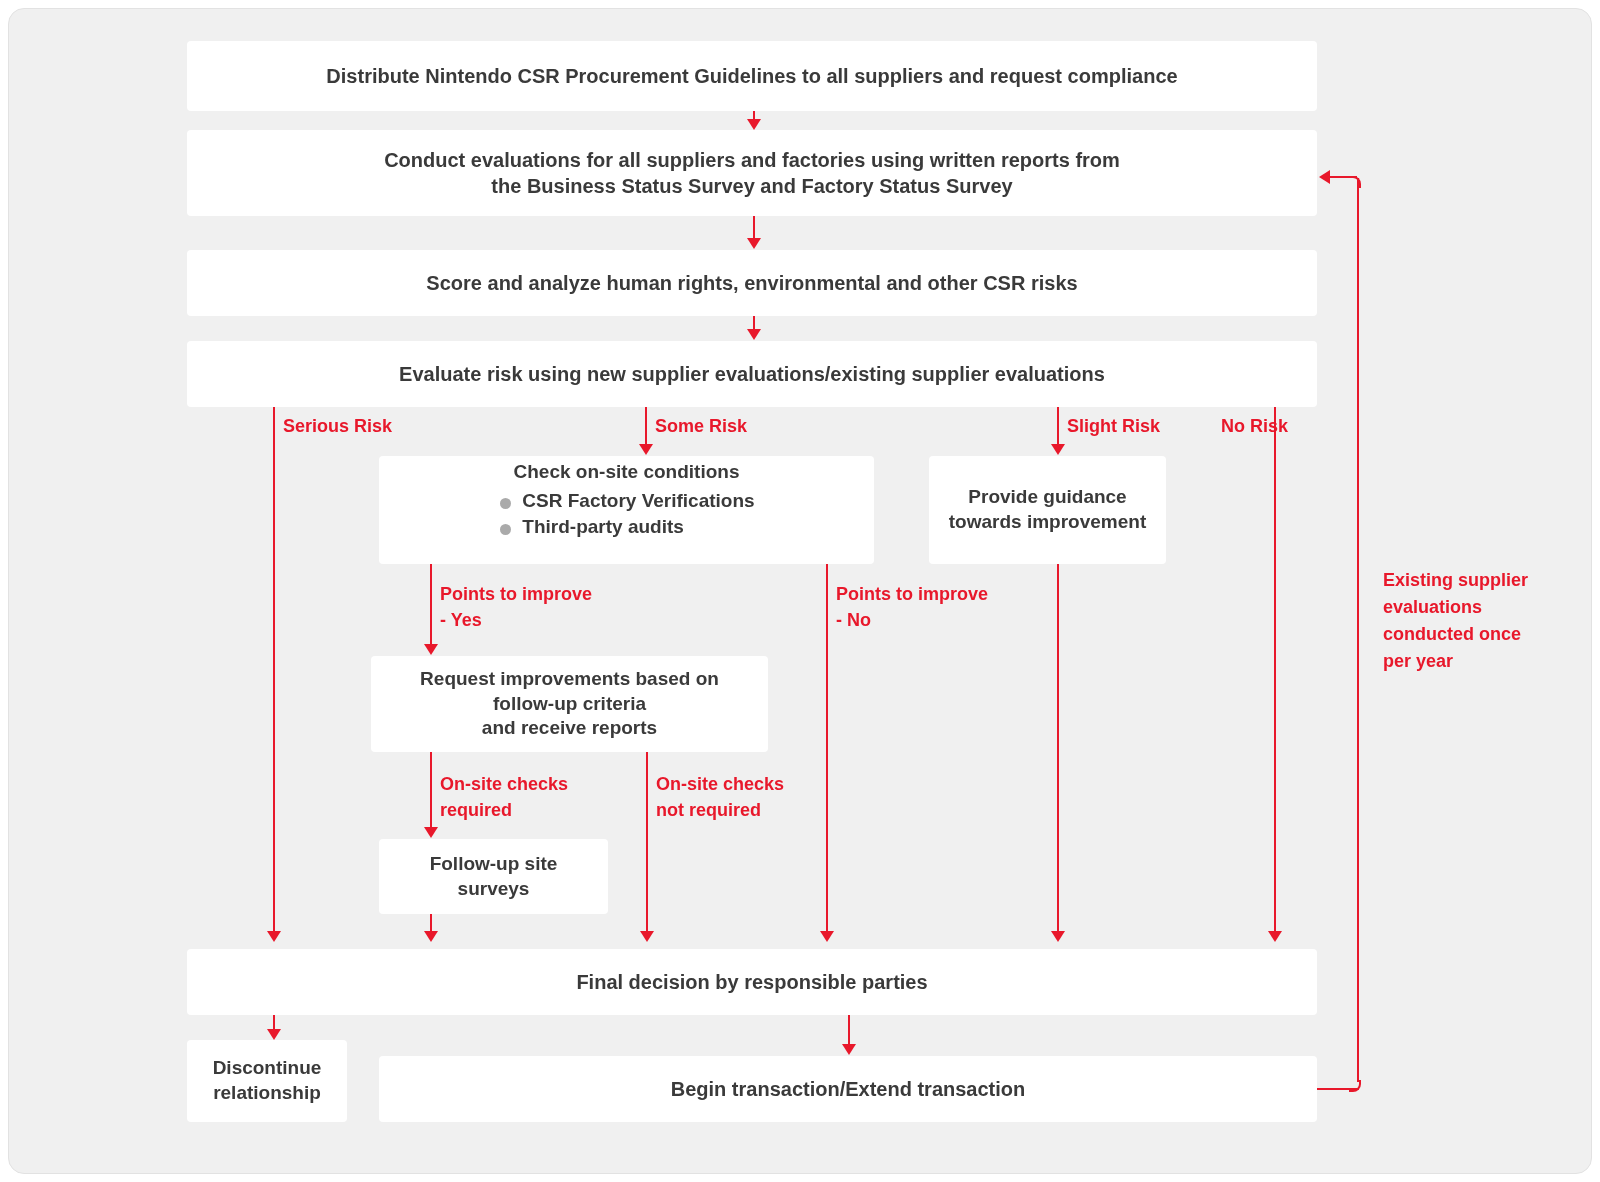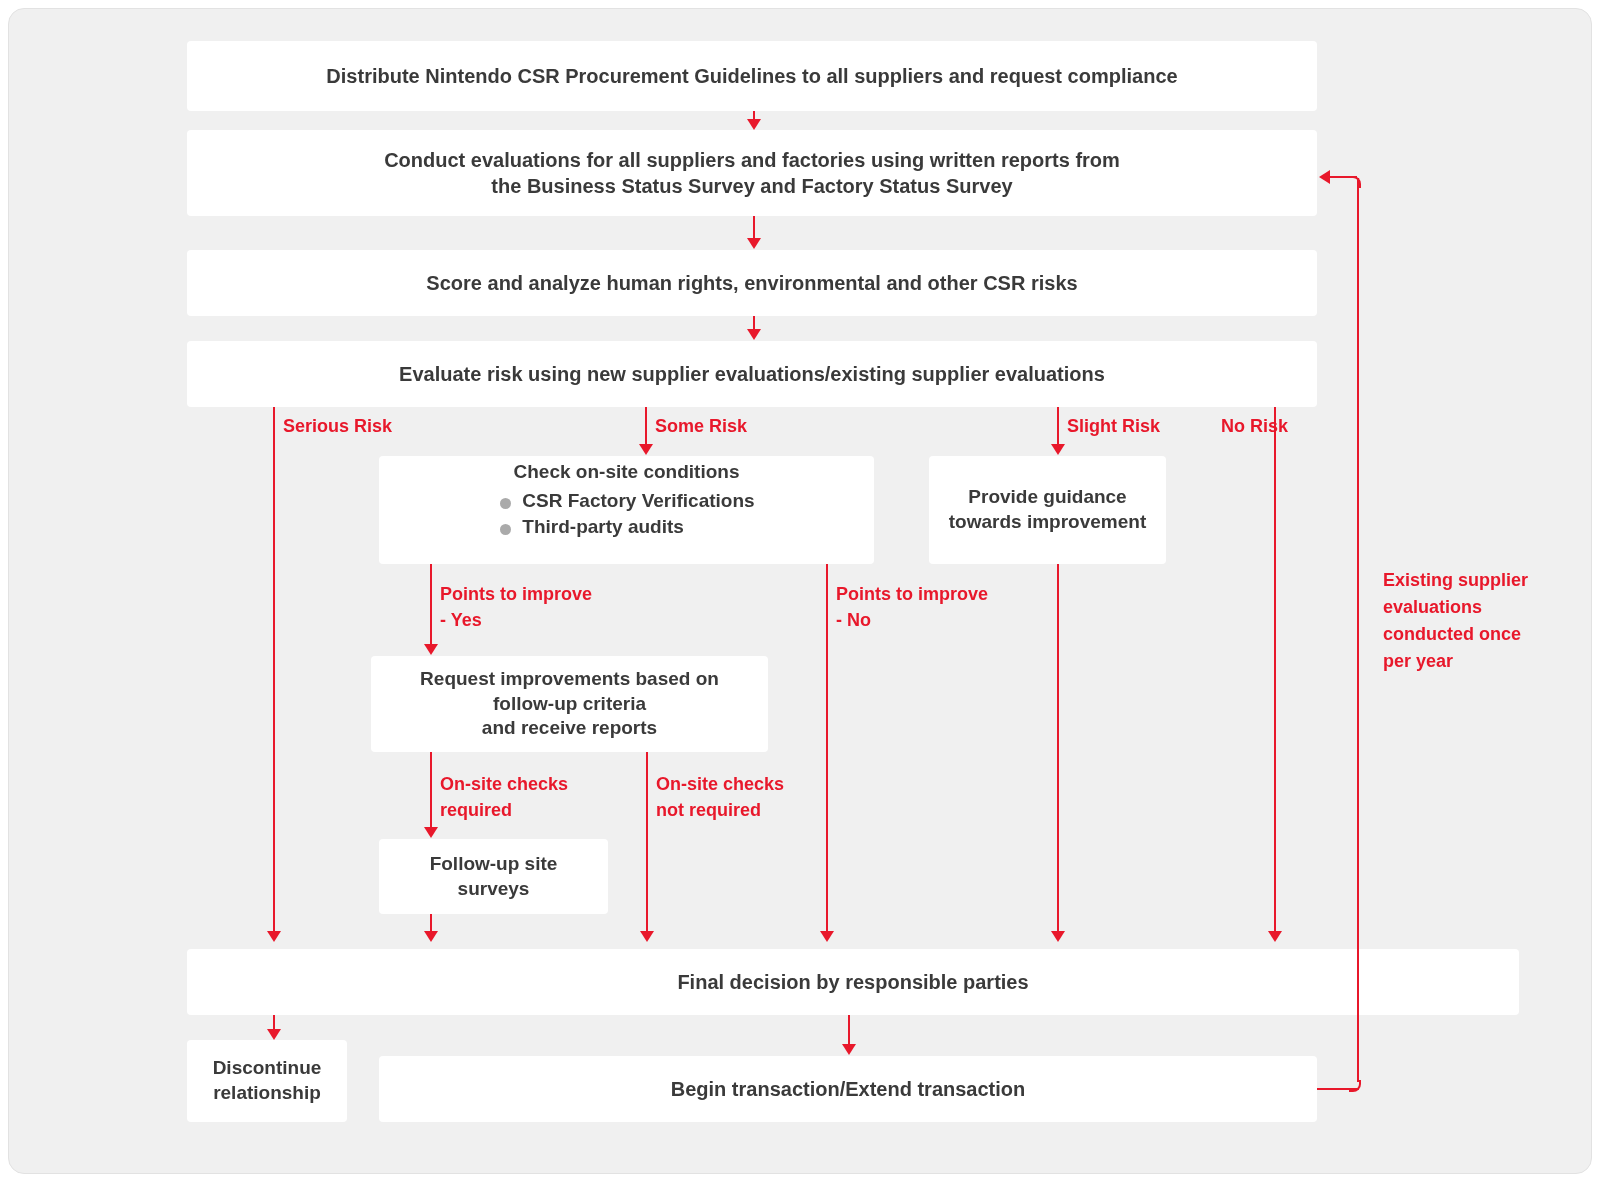--- a/index.html
+++ b/index.html
@@ -50,21 +50,21 @@
 
   .b-distribute { left: 178px; top: 32px;  width: 1130px; height: 70px;  font-size: 20px; }
   .b-conduct    { left: 178px; top: 121px; width: 1130px; height: 86px;  font-size: 20px; }
   .b-score      { left: 178px; top: 241px; width: 1130px; height: 66px;  font-size: 20px; }
   .b-evaluate   { left: 178px; top: 332px; width: 1130px; height: 66px;  font-size: 20px; }
   .b-checkonsite{ left: 370px; top: 447px; width: 495px;  height: 108px; font-size: 19px;
                   display: block; padding-top: 4px; }
   .b-guidance   { left: 892px; top: 447px; width: 237px;  height: 108px; font-size: 19px; margin-left: 28px; }
   .b-request    { left: 362px; top: 647px; width: 397px;  height: 96px;  font-size: 19px; }
   .b-followup   { left: 370px; top: 830px; width: 229px;  height: 75px;  font-size: 19px; }
-  .b-final      { left: 178px; top: 940px; width: 1332px; height: 66px;  font-size: 20px; }
+  .b-final      { left: 178px; top: 940px; width: 1130px; height: 66px;  font-size: 20px; }
   .b-discont    { left: 178px; top: 1031px; width: 160px; height: 82px;  font-size: 19px; }
   .b-begin      { left: 370px; top: 1047px; width: 938px; height: 66px;  font-size: 20px; }
 
   
   .cos-title { text-align: center; font-weight: bold; }
   .cos-list  { margin: 2px 0 0 0; padding: 0; list-style: none;
                display: inline-block; text-align: left; }
   .cos-list li { position: relative; padding-left: 24px; margin-top: 2px; }
   .cos-bullet { position: absolute; left: 2px; top: 9px; width: 11px; height: 11px;
                 border-radius: 50%; background: #aaaaaa; }

